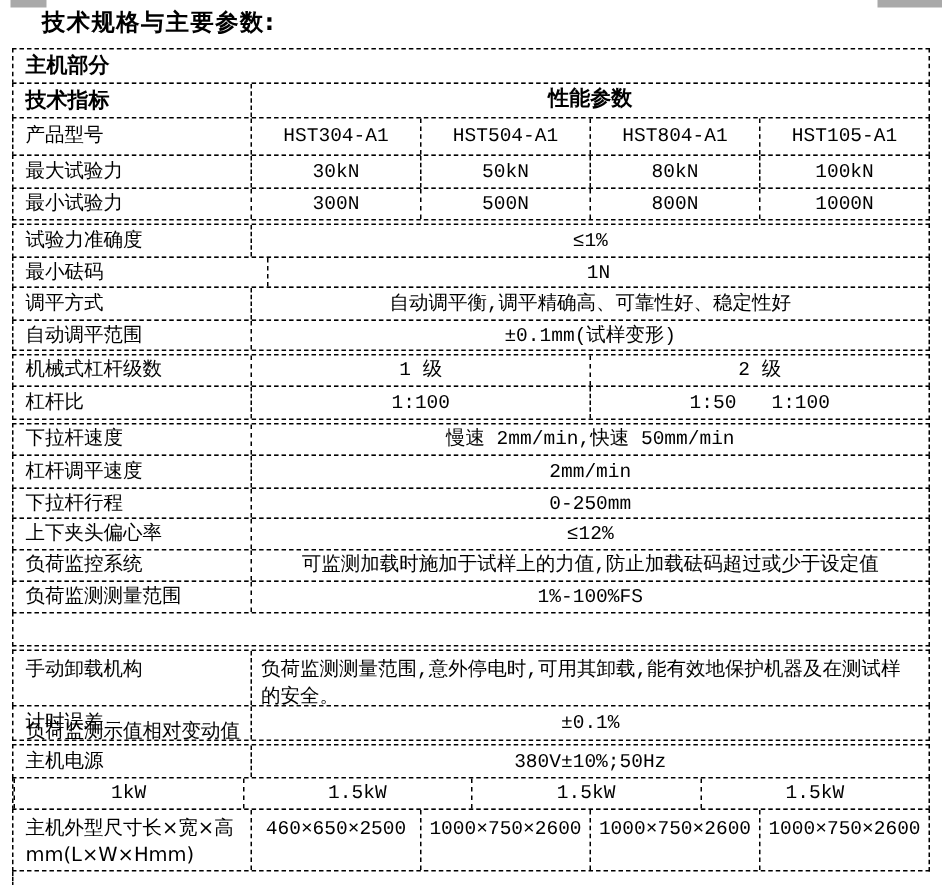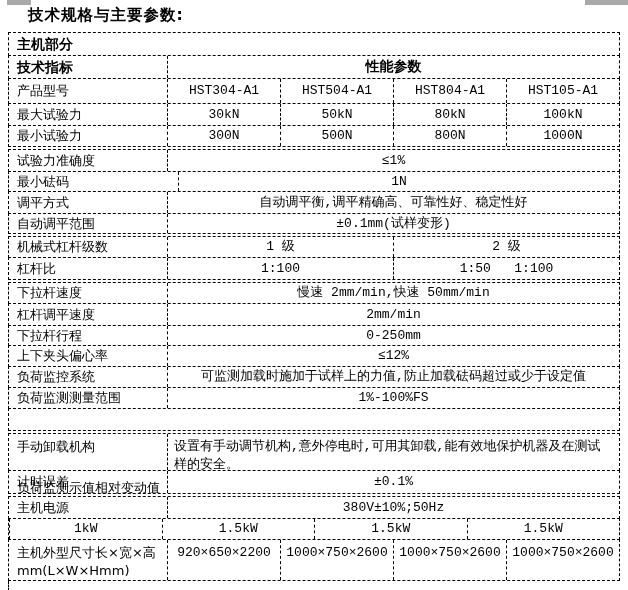--- a/index.html
+++ b/index.html
@@ -131,37 +131,37 @@
     <div class="row" style="height: 22px;">
       <div class="cell label">负荷监测测量范围</div>
       <div class="cell val" style="flex-grow: 4;">1%-100%FS</div>
     </div>
     <div class="row" style="height: 23px; flex-direction: column;">
       <div class="cell label">负荷监测示值相对变动值</div>
       <div class="cell val" style="flex-grow: 4;">±1%</div>
     </div>
     <div class="row dbl top" style="height: 38px;">
       <div class="cell label">手动卸载机构</div>
-      <div class="cell val left" style="flex-grow: 4;">设置有手动调节机构,意外停电时,可用其卸载,能有效地保护机器及在测试样的安全。</div>
+      <div class="cell val left" style="flex-grow: 4;">负荷监测测量范围,意外停电时,可用其卸载,能有效地保护机器及在测试样的安全。</div>
     </div>
     <div class="row" style="height: 24px;">
       <div class="cell label">计时误差</div>
       <div class="cell val" style="flex-grow: 4;">±0.1%</div>
     </div>
     <div class="row dbl" style="height: 23px;">
       <div class="cell label">主机电源</div>
       <div class="cell val" style="flex-grow: 4;">380V±10%;50Hz</div>
     </div>
     <div class="row" style="height: 22px;">
       <div class="cell val" style="flex-grow: 1;">1kW</div>
       <div class="cell val" style="flex-grow: 1;">1.5kW</div>
       <div class="cell val" style="flex-grow: 1;">1.5kW</div>
       <div class="cell val" style="flex-grow: 1;">1.5kW</div>
     </div>
     <div class="row top" style="height: 42px;">
       <div class="cell label">主机外型尺寸长×宽×高mm(L×W×Hmm)</div>
-      <div class="cell val" style="flex-grow: 1;">920×650×2200</div>
+      <div class="cell val" style="flex-grow: 1;">460×650×2500</div>
       <div class="cell val" style="flex-grow: 1;">1000×750×2600</div>
       <div class="cell val" style="flex-grow: 1;">1000×750×2600</div>
       <div class="cell val" style="flex-grow: 1;">1000×750×2600</div>
     </div>
     <div class="partial-row"></div>
   </div>
 
 </body></html>

